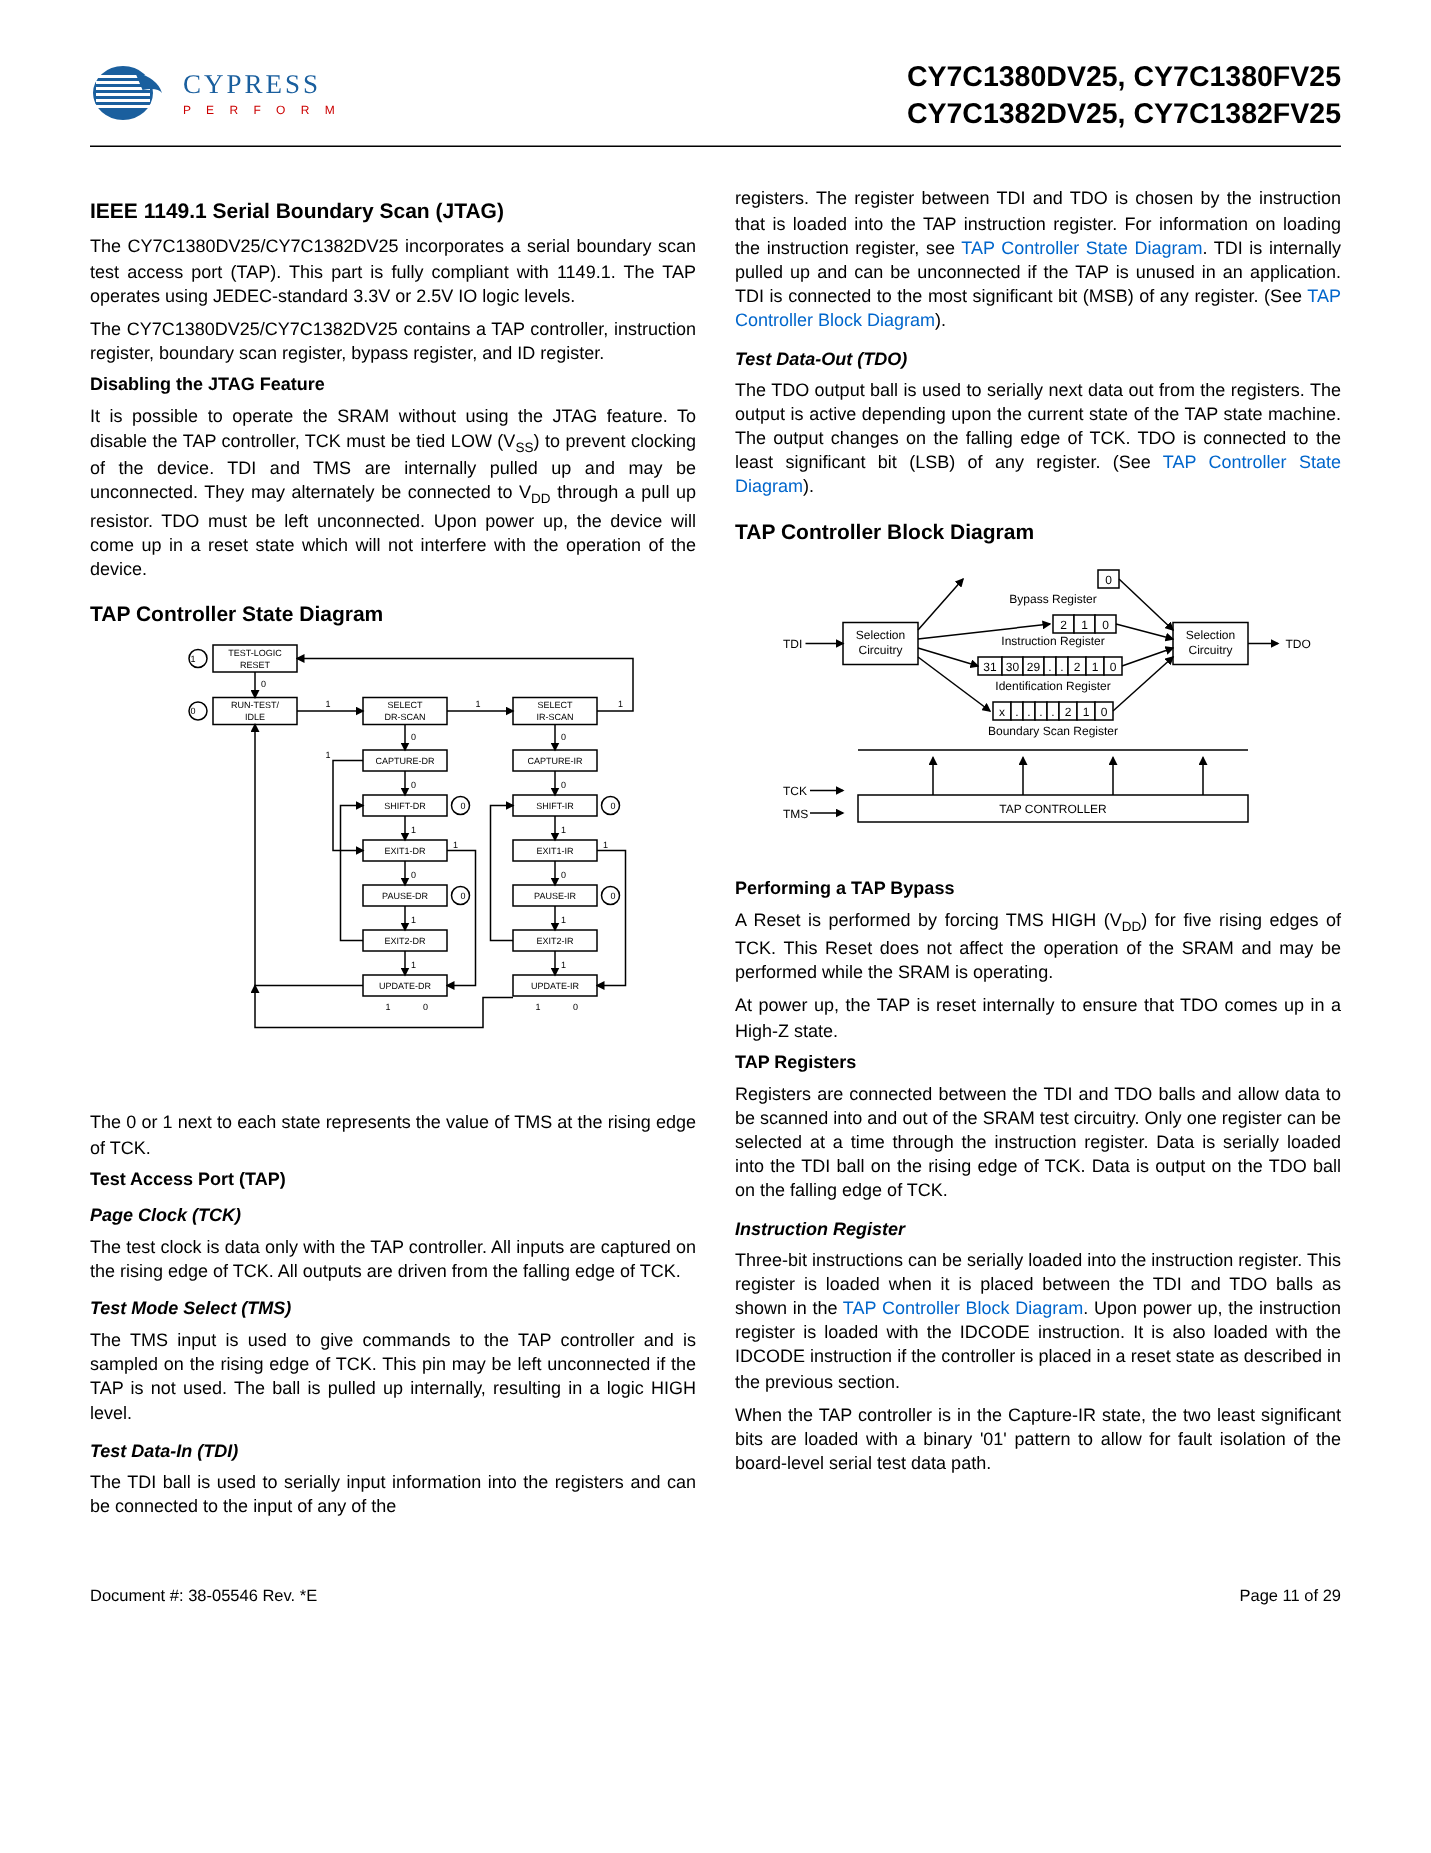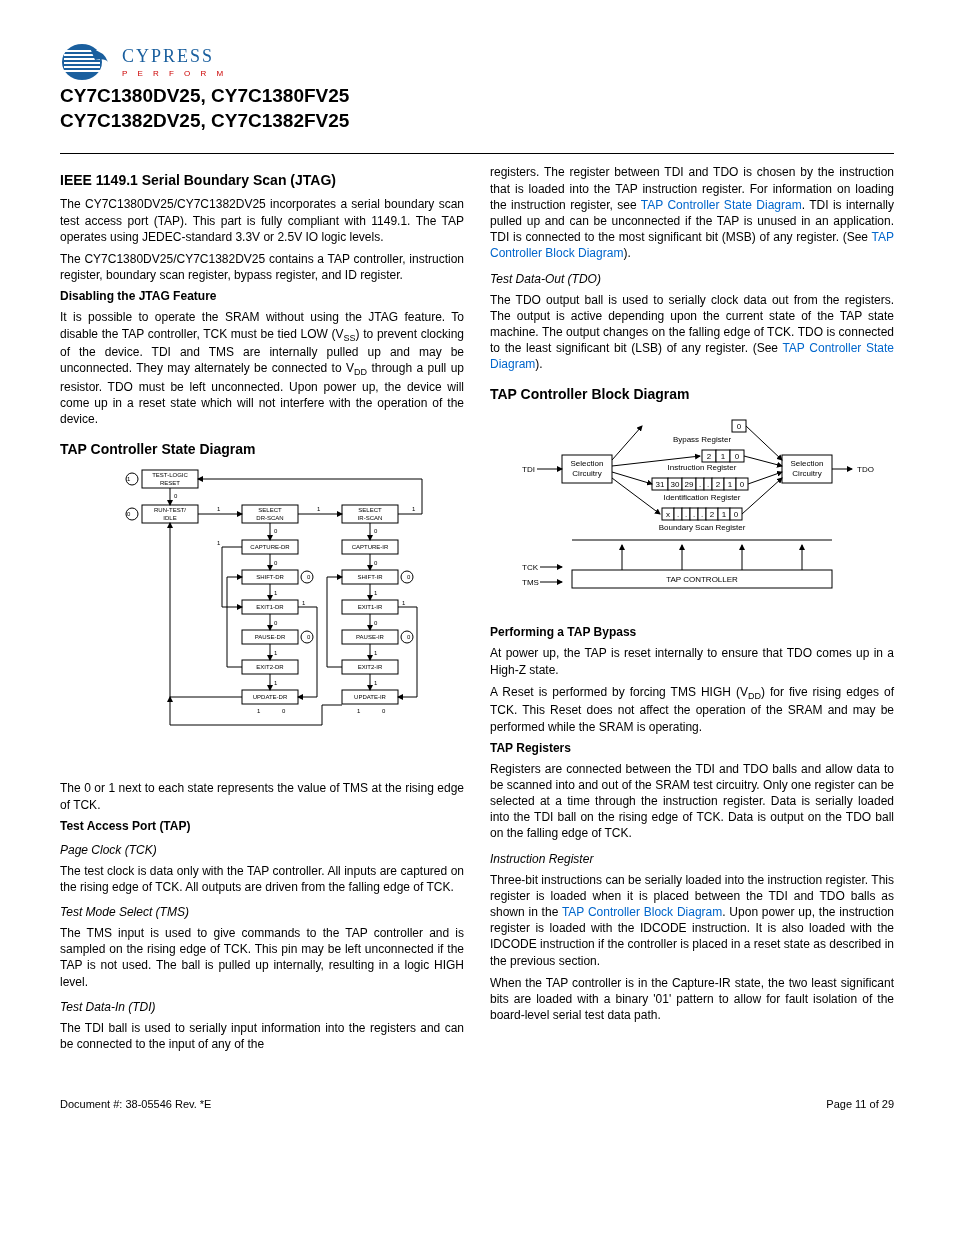--- a/index.html
+++ b/index.html
@@ -10,23 +10,22 @@
     color: #000;
     background: #fff;
     width: 954px;
     box-sizing: border-box;
   }
   .header {
     display: flex;
     justify-content: space-between;
     align-items: flex-start;
     border-bottom: 1.5px solid #000;
-    padding-bottom: 20px;
-    margin-bottom: 4px;
-    flex-direction: column;
+    padding-bottom: 8px;
+    margin-bottom: 20px;
   }
   .logo {
     display: flex;
     align-items: center;
     gap: 6px;
   }
   .logo-mark {
     width: 56px;
     height: 44px;
     position: relative;
@@ -63,21 +62,21 @@
     margin: 14px 0 8px 0;
   }
   h3 {
     font-size: 12px;
     font-weight: bold;
     margin: 0 0 6px 0;
   }
   h4 {
     font-size: 12px;
     font-style: italic;
-    font-weight: normal;
+    font-weight: bold;
     margin: 10px 0 4px 0;
   }
   p {
     margin: 6px 0;
     line-height: 1.35;
   }
   .sub {
     font-size: 9px;
     vertical-align: sub;
   }
@@ -256,21 +255,21 @@
     <p>The test clock is data only with the TAP controller. All inputs are captured on the rising edge of TCK. All outputs are driven from the falling edge of TCK.</p>
     <h4>Test Mode Select (TMS)</h4>
     <p>The TMS input is used to give commands to the TAP controller and is sampled on the rising edge of TCK. This pin may be left unconnected if the TAP is not used. The ball is pulled up internally, resulting in a logic HIGH level.</p>
     <h4>Test Data-In (TDI)</h4>
     <p>The TDI ball is used to serially input information into the registers and can be connected to the input of any of the</p>
   </div>
 
   <div class="col">
     <p><span>registers. The register between TDI and TDO is chosen by the instruction that is loaded into the TAP instruction register. For information on loading the instruction register, see </span><a class="link">TAP Controller State Diagram</a><span>. TDI is internally pulled up and can be unconnected if the TAP is unused in an application. TDI is connected to the most significant bit (MSB) of any register. (See </span><a class="link">TAP Controller Block Diagram</a><span>).</span></p>
     <h4>Test Data-Out (TDO)</h4>
-    <p><span>The TDO output ball is used to serially clock data out from the registers. The output is active depending upon the current state of the TAP state machine. The output changes on the falling edge of TCK. TDO is connected to the least significant bit (LSB) of any register. (See </span><a class="link">TAP Controller State Diagram</a><span>).</span></p>
+    <p><span>The TDO output ball is used to serially next data out from the registers. The output is active depending upon the current state of the TAP state machine. The output changes on the falling edge of TCK. TDO is connected to the least significant bit (LSB) of any register. (See </span><a class="link">TAP Controller State Diagram</a><span>).</span></p>
     <h2>TAP Controller Block Diagram</h2>
 
     <div class="diagram">
       <svg width="380" height="200" viewBox="0 0 380 200">
         <defs>
             <marker id="ah2" markerWidth="6" markerHeight="6" refX="5" refY="3" orient="auto">
               <path d="M0,0 L6,3 L0,6 Z" fill="#000"></path>
             </marker>
           </defs>
         <g font-size="8" text-anchor="middle">
@@ -362,22 +361,22 @@
           <line x1="120" y1="160" x2="120" y2="135"></line>
           <line x1="180" y1="160" x2="180" y2="135"></line>
           <line x1="240" y1="160" x2="240" y2="135"></line>
           <line x1="300" y1="160" x2="300" y2="135"></line>
         </g>
         <line x1="70" y1="130" x2="330" y2="130" stroke="#000"></line>
       </svg>
     </div>
 
     <h3>Performing a TAP Bypass</h3>
+    <p><span>A Reset is performed by forcing TMS HIGH (V</span><span class="sub">DD</span><span>) for five rising edges of TCK. This Reset does not affect the operation of the SRAM and may be performed while the SRAM is operating.</span></p>
     <p>At power up, the TAP is reset internally to ensure that TDO comes up in a High-Z state.</p>
-    <p><span>A Reset is performed by forcing TMS HIGH (V</span><span class="sub">DD</span><span>) for five rising edges of TCK. This Reset does not affect the operation of the SRAM and may be performed while the SRAM is operating.</span></p>
     <h3>TAP Registers</h3>
     <p>Registers are connected between the TDI and TDO balls and allow data to be scanned into and out of the SRAM test circuitry. Only one register can be selected at a time through the instruction register. Data is serially loaded into the TDI ball on the rising edge of TCK. Data is output on the TDO ball on the falling edge of TCK.</p>
     <h4>Instruction Register</h4>
     <p><span>Three-bit instructions can be serially loaded into the instruction register. This register is loaded when it is placed between the TDI and TDO balls as shown in the </span><a class="link">TAP Controller Block Diagram</a><span>. Upon power up, the instruction register is loaded with the IDCODE instruction. It is also loaded with the IDCODE instruction if the controller is placed in a reset state as described in the previous section.</span></p>
     <p>When the TAP controller is in the Capture-IR state, the two least significant bits are loaded with a binary '01' pattern to allow for fault isolation of the board-level serial test data path.</p>
   </div>
 </div>
 
 <div class="footer">
   <span>Document #: 38-05546 Rev. *E</span>

